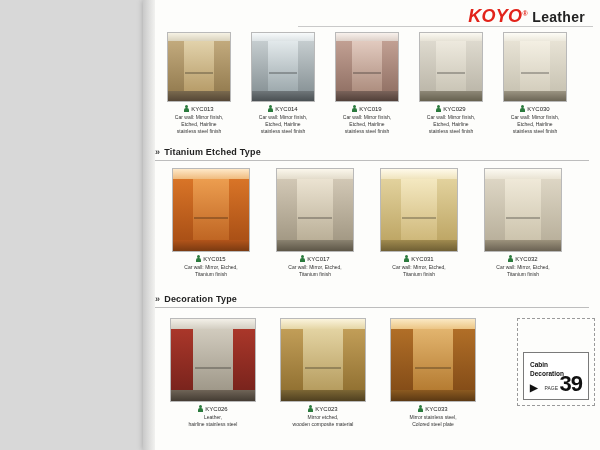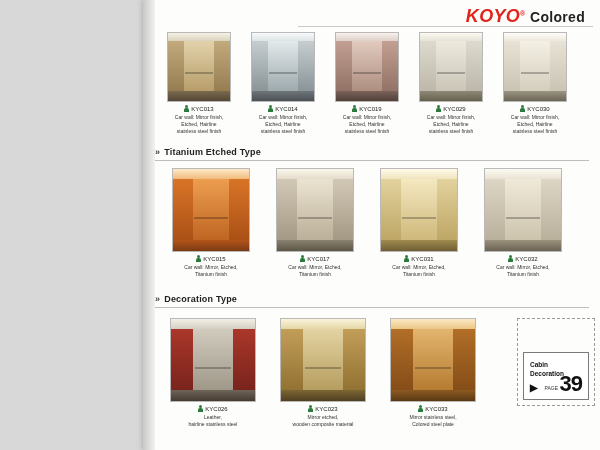--- a/index.html
+++ b/index.html
@@ -102,21 +102,21 @@
     position:absolute;border:1px dashed #9a9a9a;
   }
 </style>
 </head>
 <body>
 
 <div class="page">
 
   <div class="brand">
     <span class="koyo">KOYO</span><span class="reg">®</span>
-    <span class="ele">Colored</span>
+    <span class="ele">Leather</span>
   </div>
   <div class="rule" style="top:26px;"></div>
 
   <div class="row" id="row1" style="left:18px;top:32px;gap:8px;">
       <div class="cell" style="width: 76px;">
         <div class="photo" style="width: 62px; height: 68px;">
           <div class="cab">
             <div class="wallL" style="background:linear-gradient(180deg,#c9b184,#8d7549)"></div>
             <div class="wallR" style="background:linear-gradient(180deg,#c9b184,#8d7549)"></div>
             <div class="back" style="background:linear-gradient(180deg,#e5d6b0,#b59a66)"></div>

